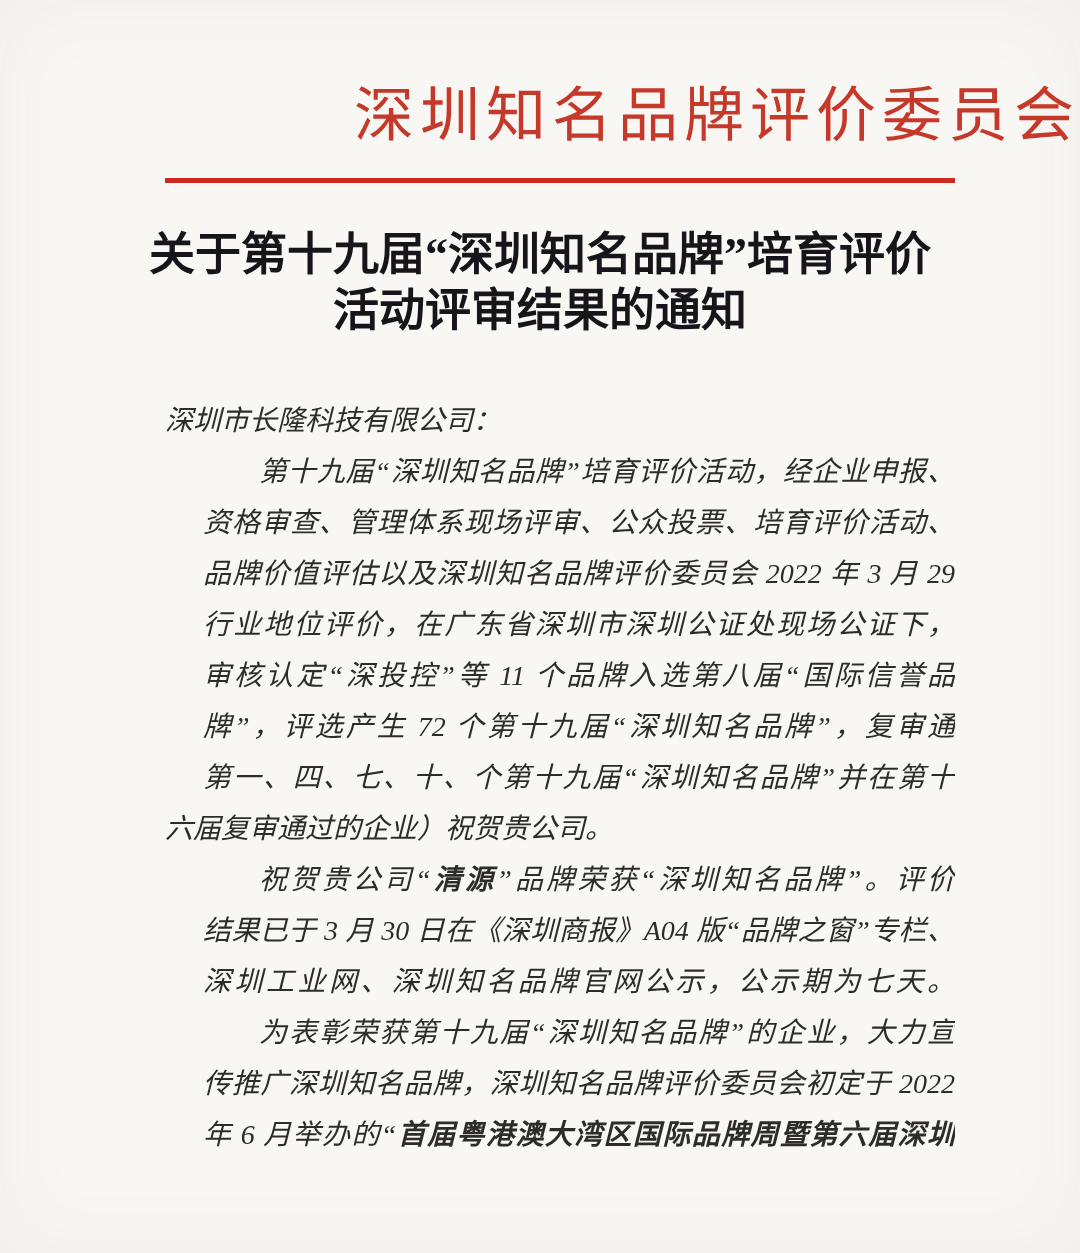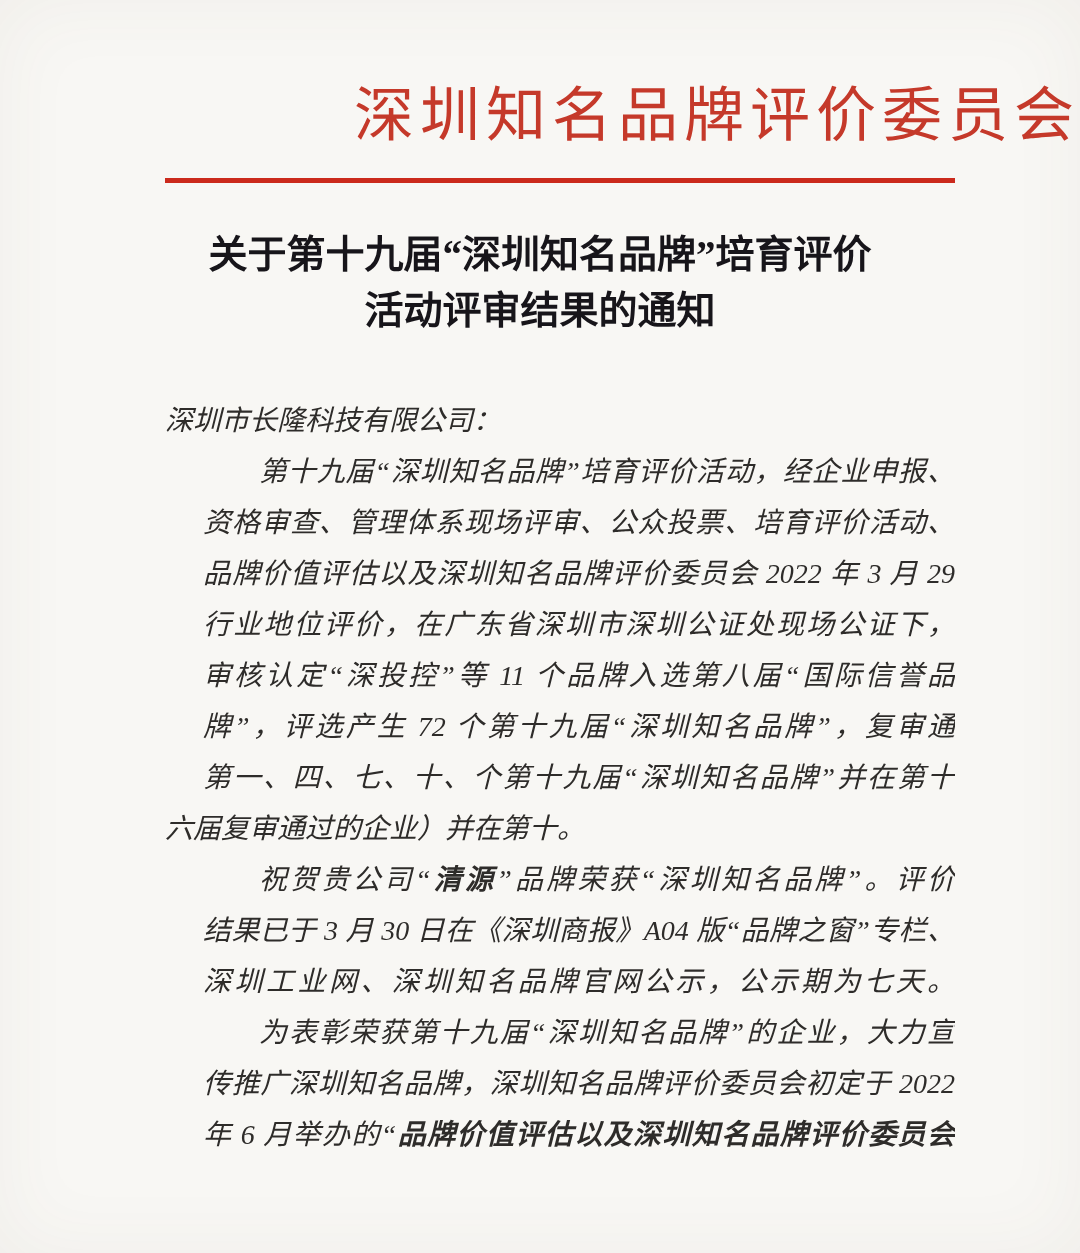--- a/index.html
+++ b/index.html
@@ -39,21 +39,21 @@
   }
   
   .notice-title {
     margin: 44px 0 0 0;
     text-align: center;
     font-weight: 700;
     color: var(--title-ink, #17151a);
   }
   .title-line {
     display: block;
-    font-size: 39px;
+    font-size: 46px;
     line-height: 56px;
     height: 56px;
     white-space: nowrap;
   }
   
   .body {
     margin: 56px 0 0 165px;
     width: 790px;
     color: var(--ink, #2e2c2a);
     font-style: italic;
@@ -91,21 +91,21 @@
 
   <div class="body">
       <div class="line"><span class="seg">深圳市长隆科技有限公司：</span></div>
       <div class="line indent just"><span class="seg">第十九届“深圳知名品牌”培育评价活动，经企业申报、</span></div>
       <div class="line just"><span class="seg">资格审查、管理体系现场评审、公众投票、培育评价活动、</span></div>
       <div class="line just"><span class="seg">品牌价值评估以及深圳知名品牌评价委员会 2022 年 3 月 29</span></div>
       <div class="line just"><span class="seg">行业地位评价，在广东省深圳市深圳公证处现场公证下，</span></div>
       <div class="line just"><span class="seg">审核认定“深投控”等 11 个品牌入选第八届“国际信誉品</span></div>
       <div class="line just"><span class="seg">牌”，评选产生 72 个第十九届“深圳知名品牌”，复审通</span></div>
       <div class="line just"><span class="seg">第一、四、七、十、个第十九届“深圳知名品牌”并在第十</span></div>
-      <div class="line"><span class="seg">六届复审通过的企业）并在第十。</span></div>
+      <div class="line"><span class="seg">六届复审通过的企业）祝贺贵公司。</span></div>
       <div class="line indent just"><span class="seg">祝贺贵公司“</span><span class="seg bold">清源</span><span class="seg">”品牌荣获“深圳知名品牌”。评价</span></div>
       <div class="line just"><span class="seg">结果已于 3 月 30 日在《深圳商报》A04 版“品牌之窗”专栏、</span></div>
       <div class="line just"><span class="seg">深圳工业网、深圳知名品牌官网公示，公示期为七天。</span></div>
       <div class="line indent just"><span class="seg">为表彰荣获第十九届“深圳知名品牌”的企业，大力宣</span></div>
       <div class="line just"><span class="seg">传推广深圳知名品牌，深圳知名品牌评价委员会初定于 2022</span></div>
-      <div class="line just"><span class="seg">年 6 月举办的“</span><span class="seg bold">品牌价值评估以及深圳知名品牌评价委员会</span></div>
+      <div class="line just"><span class="seg">年 6 月举办的“</span><span class="seg bold">首届粤港澳大湾区国际品牌周暨第六届深圳</span></div>
     </div>
 </div>
 
 </body></html>

